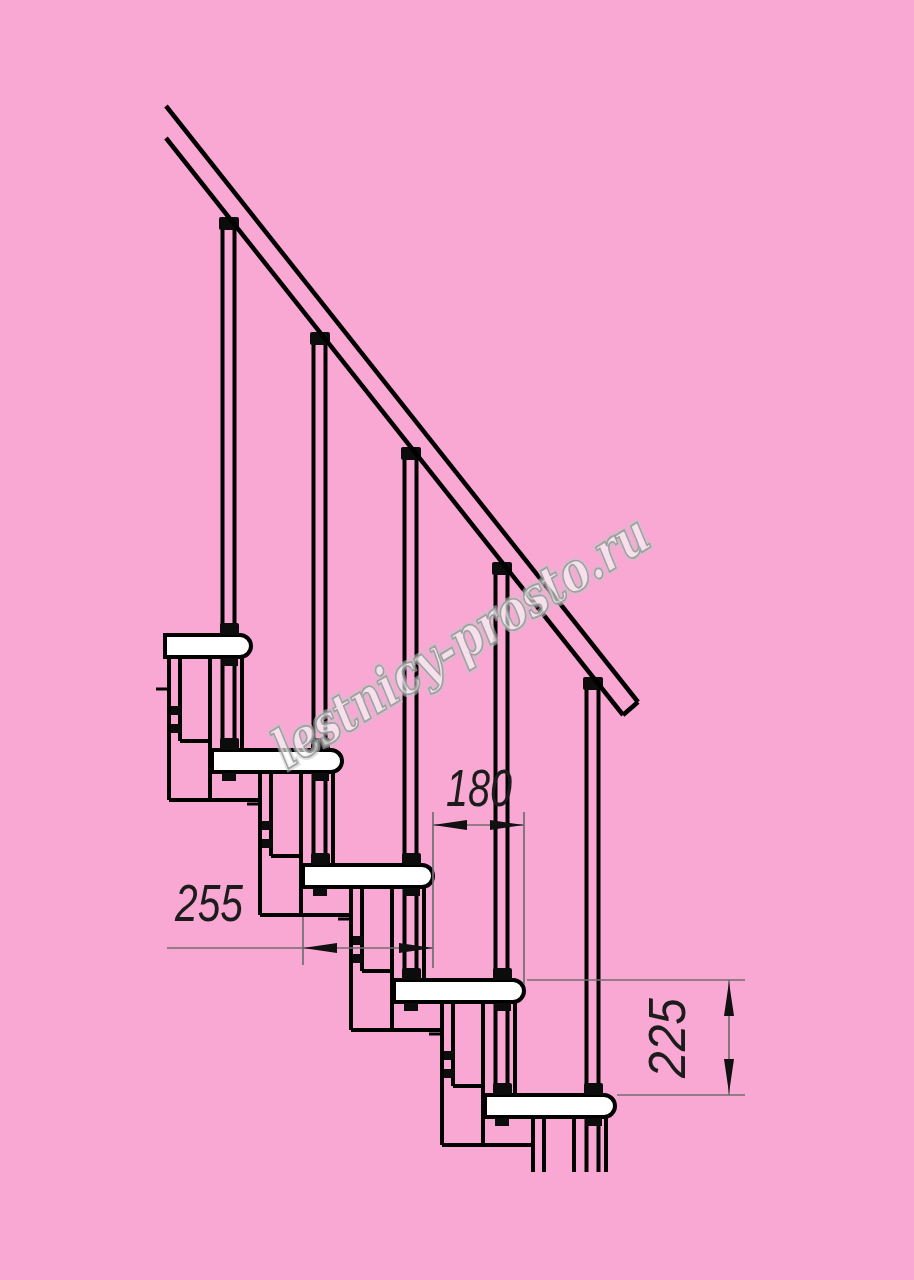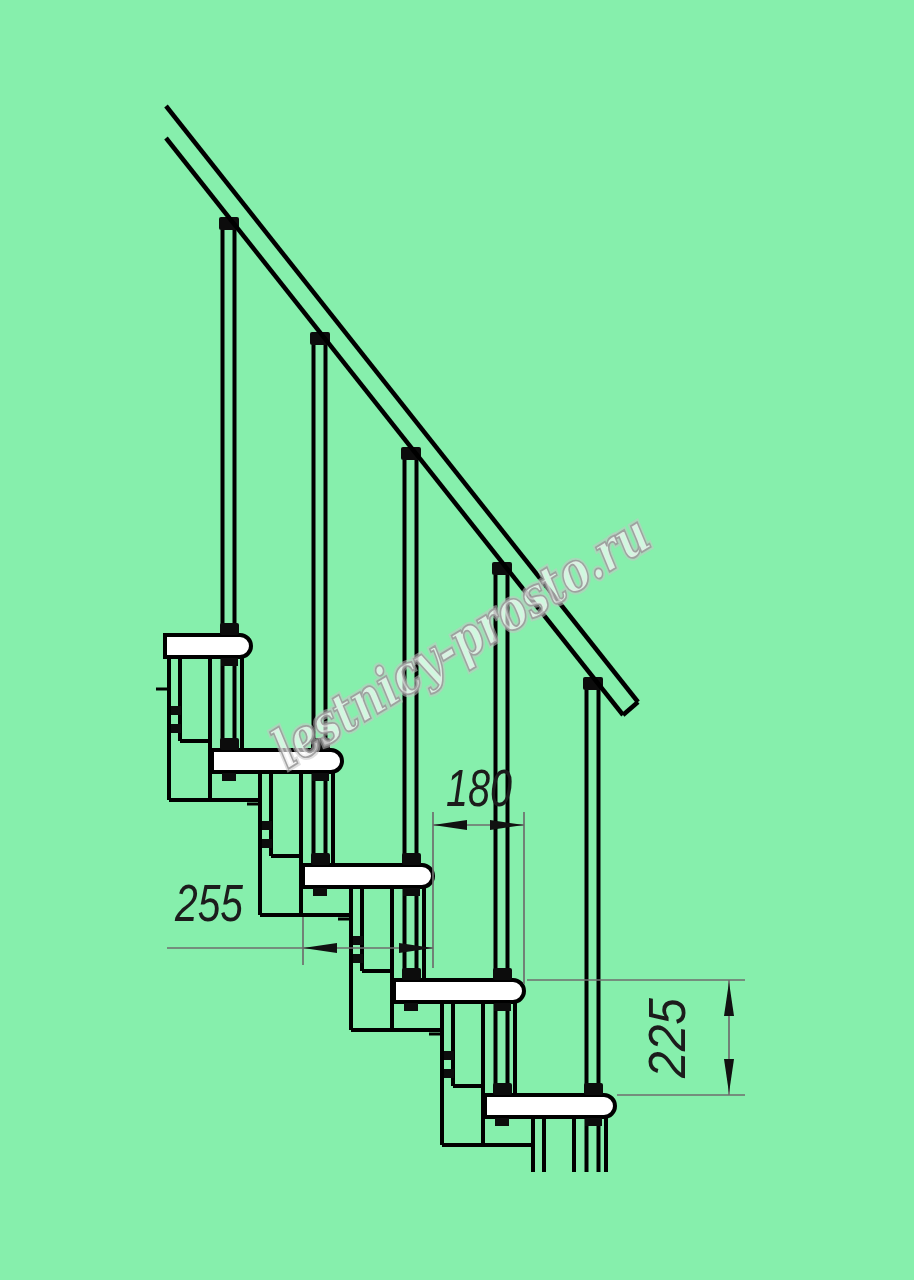--- a/index.html
+++ b/index.html
@@ -1,16 +1,16 @@
 <!DOCTYPE html>
 <html><head>
 <meta charset="utf-8">
 <style>
   html,body{margin:0;padding:0;background:#ffffff;}
-  .stage{position:relative;width:914px;height:1280px;background:#86efac;overflow:hidden;
+  .stage{position:relative;width:914px;height:1280px;background:#f9a8d4;overflow:hidden;
          font-family:"Liberation Sans",sans-serif;}
   svg text{font-family:"Liberation Sans",sans-serif;}
   .dimtext{font-style:italic;fill:#1c1c1c;}
   .wmtext{font-family:"DejaVu Serif",serif;font-weight:bold;font-style:italic;}
 </style>
 </head>
 <body>
 
 <div class="stage">
 <svg width="914" height="1280" viewBox="0 0 914 1280">

